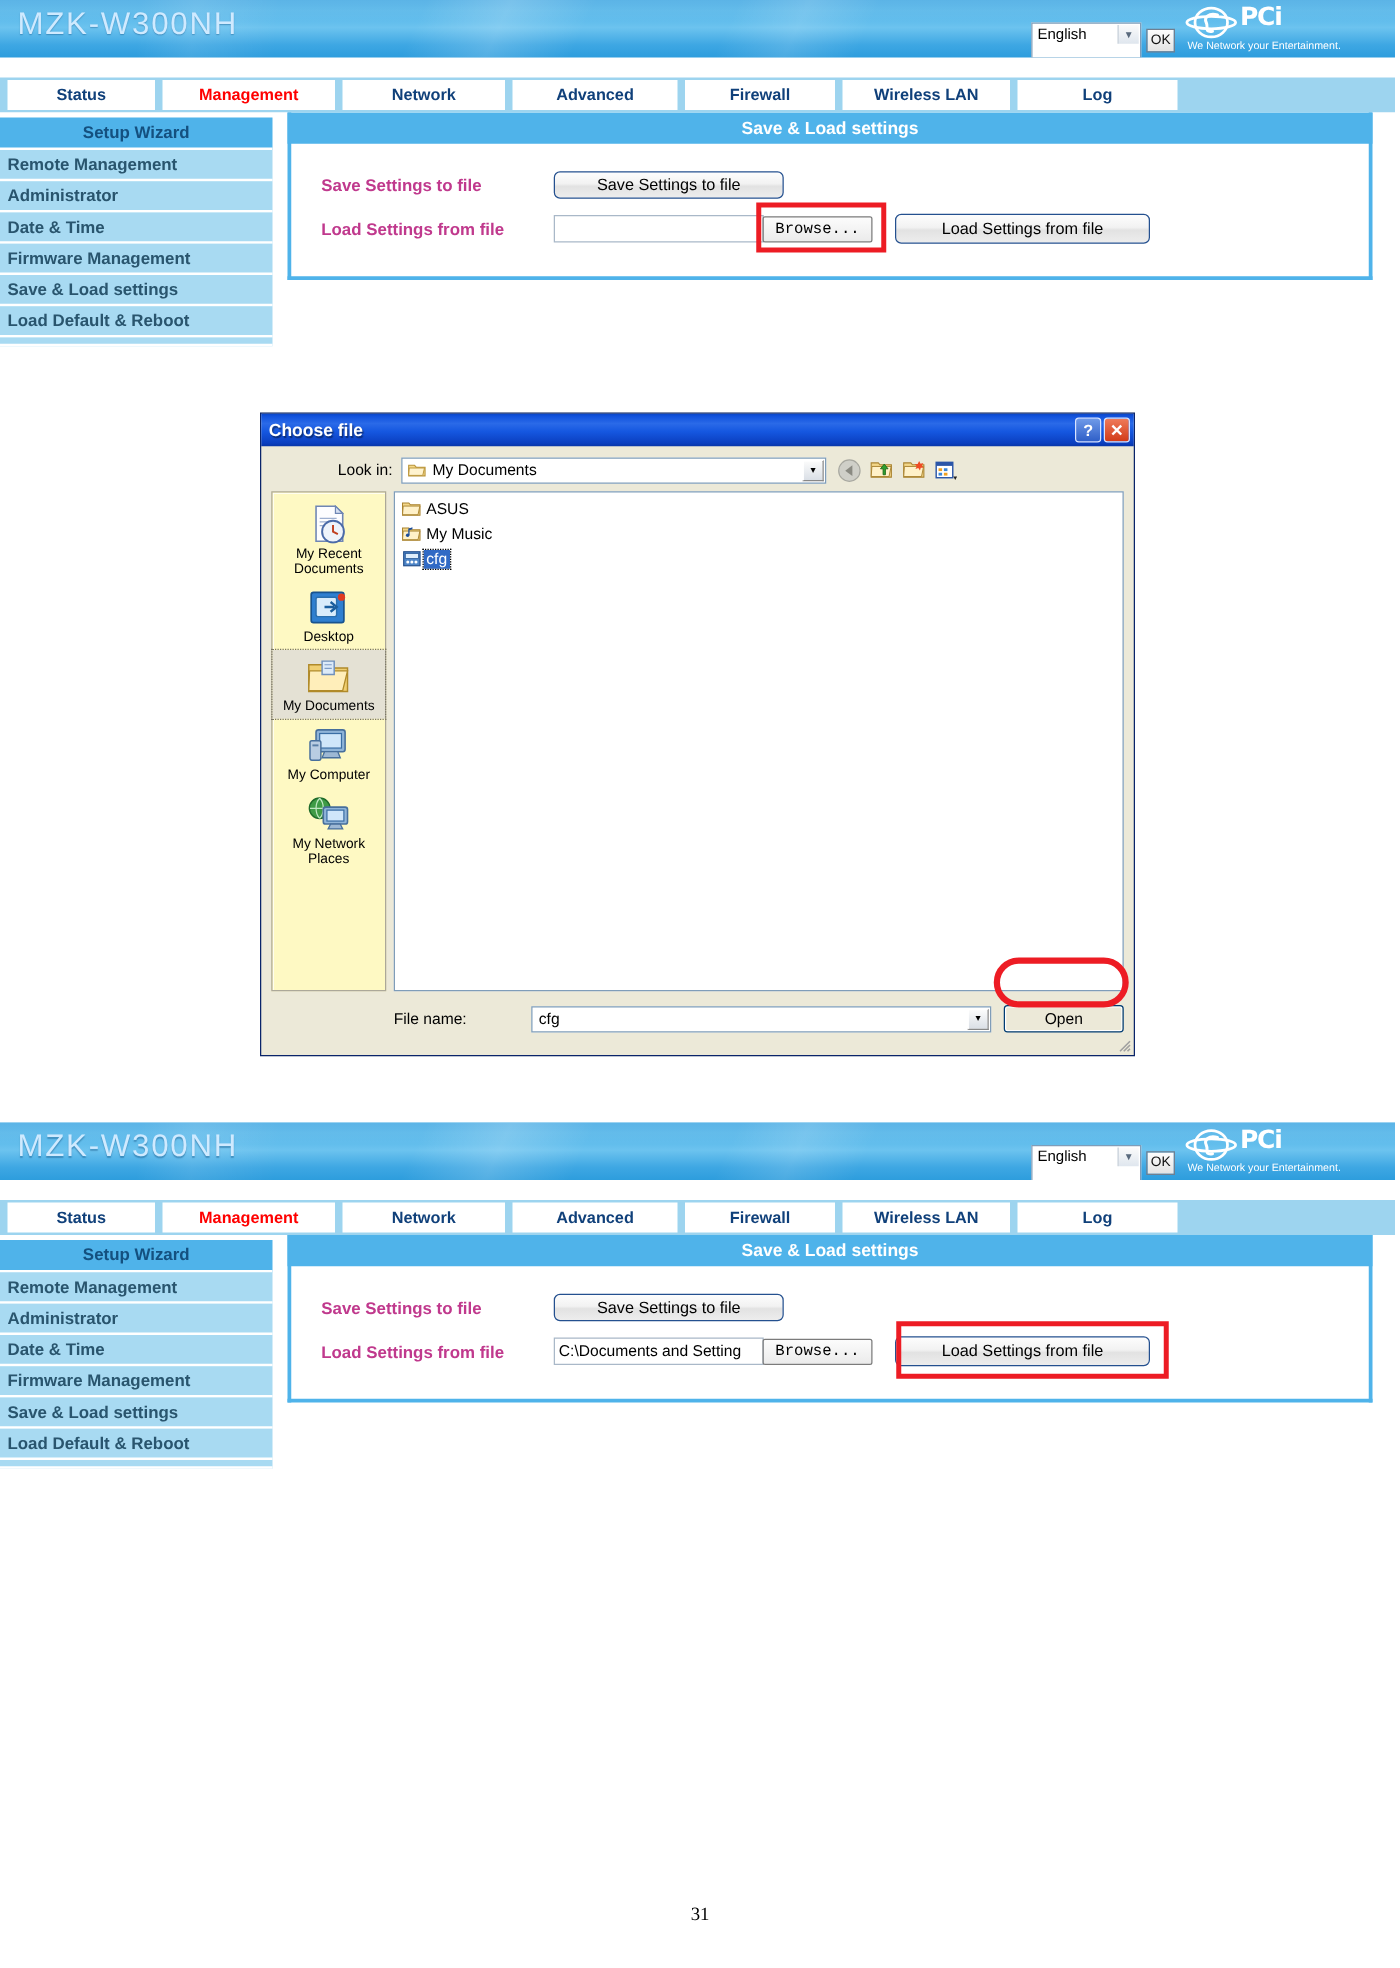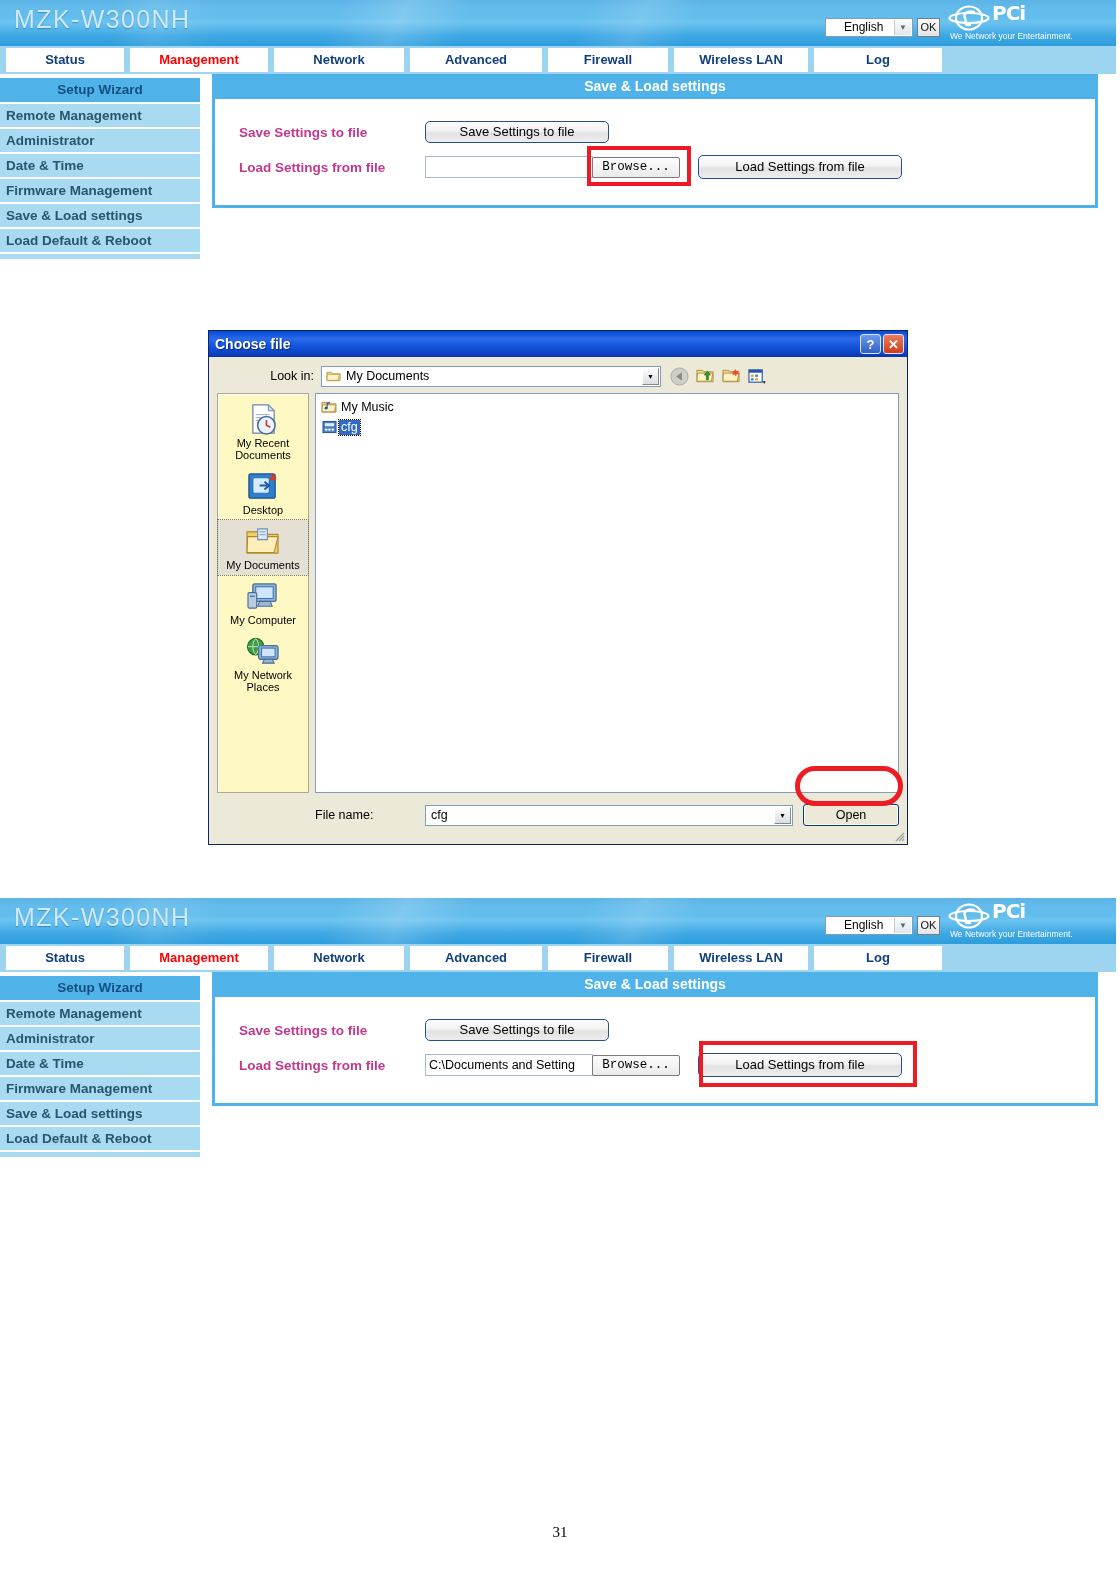--- a/index.html
+++ b/index.html
@@ -29,23 +29,23 @@
   .model-name{
     position:absolute;left:14px;top:5px;
     font-size:25px;letter-spacing:1.4px;
     color:#cfeaff;
     font-family:"Liberation Sans", sans-serif;
     font-weight:400;
     text-shadow:0 1px 1px rgba(0,60,110,.35);
   }
   .lang-wrap{position:absolute;right:176px;top:18px;display:flex;align-items:center;gap:4px;}
   .lang-select{
-    width:88px;height:19px;line-height:17px;
+    width:88px;height:29px;line-height:17px;
     background:#fff;border:1px solid #7f9db9;
-    font-size:12px;color:#000;padding-left:18px;
+    font-size:12px;color:#000;padding-left:4px;
     position:relative;box-sizing:border-box;
   }
   .lang-arrow{
     position:absolute;right:1px;top:1px;width:16px;height:15px;
     background:linear-gradient(180deg,#fbfbfb,#dfe6ee);
     border-left:1px solid #c3cdd8;
     display:flex;align-items:center;justify-content:center;
     font-size:8px;color:#5a6a7d;
   }
   .ok-btn{
@@ -54,31 +54,31 @@
     border:1px solid #6f7f90;
     font-size:11px;color:#111;text-align:center;line-height:17px;
     font-family:"Liberation Sans", sans-serif;
   }
   .pci-logo{position:absolute;right:8px;top:2px;width:160px;height:42px;}
   .pci-mark{position:absolute;left:0;top:2px;}
   .pci-text{position:absolute;left:44px;top:-1px;font-size:20px;font-weight:bold;color:#fff;letter-spacing:-1px;font-family:"DejaVu Sans", sans-serif;}
   .pci-tag{position:absolute;left:2px;top:29px;font-size:8.5px;color:#fff;letter-spacing:0px;white-space:nowrap;font-family:"Liberation Sans", sans-serif;}
 
   
-  .navbar{height:28px;background:#9dd4ef;display:flex;align-items:center;padding-left:6px;gap:6px;}
+  .navbar{height:28px;background:#9dd4ef;display:flex;align-items:center;padding-left:6px;gap:6px;margin-top:16px;}
   .nav-tab{
     background:#ffffff;height:24px;line-height:24px;
     font-size:13px;font-weight:bold;color:#10407a;
     text-align:center;cursor:pointer;
   }
   .nav-tab.active{color:#ff0000;}
 
   
   .router-body{display:flex;background:#ffffff;}
-  .sidebar{width:200px;padding-top:4px;}
+  .sidebar{width:218px;padding-top:4px;}
   .side-head{
     background:#4fb3ea;color:#14507f;font-weight:bold;font-size:13.5px;
     height:24px;line-height:24px;text-align:center;
     border-bottom:2px solid #ffffff;
   }
   .side-item{
     background:#a8daf2;color:#29556e;font-size:13.5px;font-weight:bold;
     height:23px;line-height:23px;padding-left:6px;
     border-bottom:2px solid #ffffff;cursor:pointer;
   }
@@ -375,20 +375,29 @@
             <rect x="13" y="10" width="20" height="14" rx="2" fill="#8fb4d8" stroke="#476f9c" stroke-width="1.3"></rect>
             <rect x="16" y="12.5" width="14" height="9" fill="#cfe6fa" stroke="#3a6ea5" stroke-width="1"></rect>
             <path d="M19 24 h8 l2 4 H17 Z" fill="#9db8d4" stroke="#476f9c" stroke-width="1.1"></path>
           </svg>
         </div>
         <span>My Network Places</span>
       </div>
     </div>
 
     <div class="filelist">
+      <div class="frow">
+        <div class="frow-ico">
+          <svg width="16" height="14" viewBox="0 0 17 15">
+            <path d="M1 2.5 h5.4 l1.4 1.6 H16 V13 H1 Z" fill="#f3d78a" stroke="#a9832f" stroke-width=".9"></path>
+            <path d="M1.6 5.2 h14.3 L14.3 12.6 H1 Z" fill="#fff1c8" stroke="#a9832f" stroke-width=".8"></path>
+          </svg>
+        </div>
+        <span class="frow-lbl">ASUS</span>
+      </div>
 
       <div class="frow">
         <div class="frow-ico">
           <svg width="16" height="14" viewBox="0 0 17 15">
             <path d="M1 2.5 h5.4 l1.4 1.6 H16 V13 H1 Z" fill="#f3d78a" stroke="#a9832f" stroke-width=".9"></path>
             <path d="M1.6 5.2 h14.3 L14.3 12.6 H1 Z" fill="#fff1c8" stroke="#a9832f" stroke-width=".8"></path>
             <path d="M6.5 3 v5.6" stroke="#1d4e9a" stroke-width="1.1"></path>
             <circle cx="5.4" cy="8.8" r="1.5" fill="#1d4e9a"></circle>
             <path d="M6.5 3 l3 -1 v1.6 l-3 1 Z" fill="#1d4e9a"></path>
           </svg>

